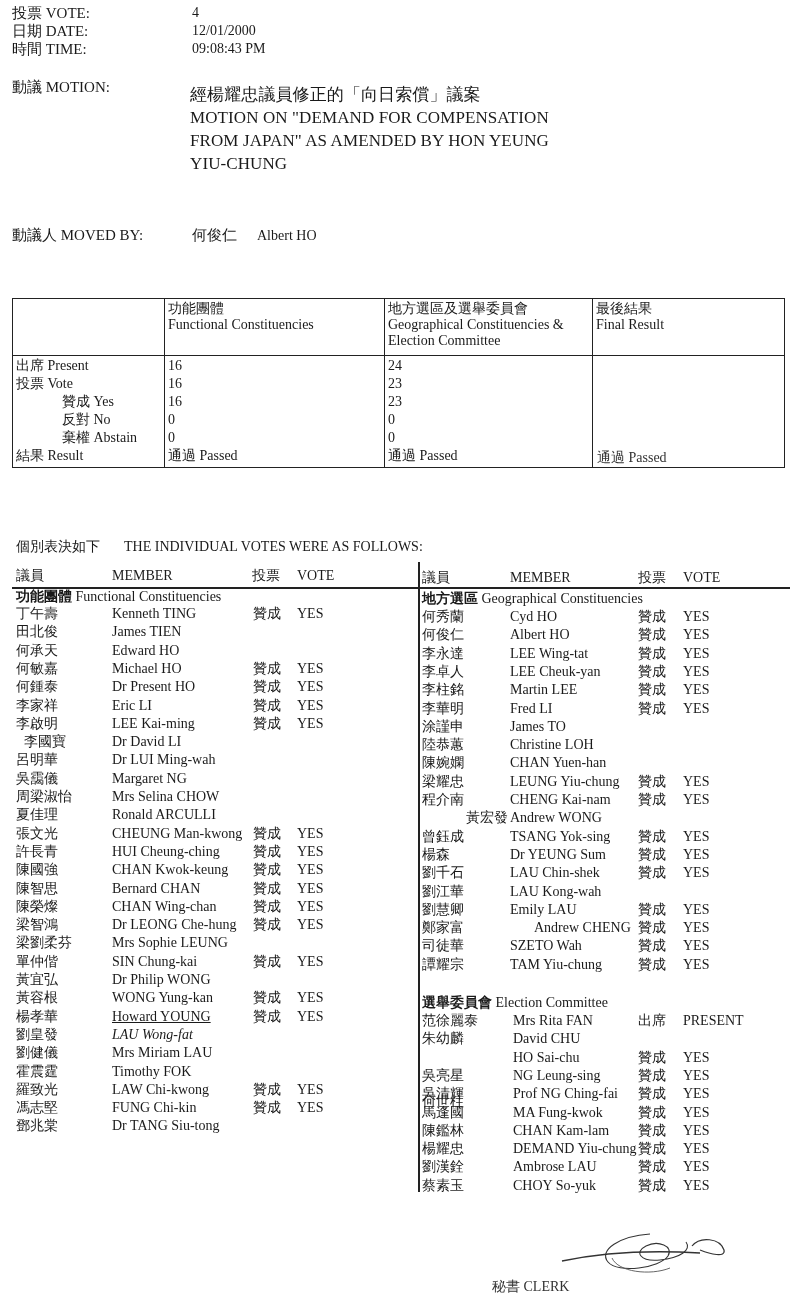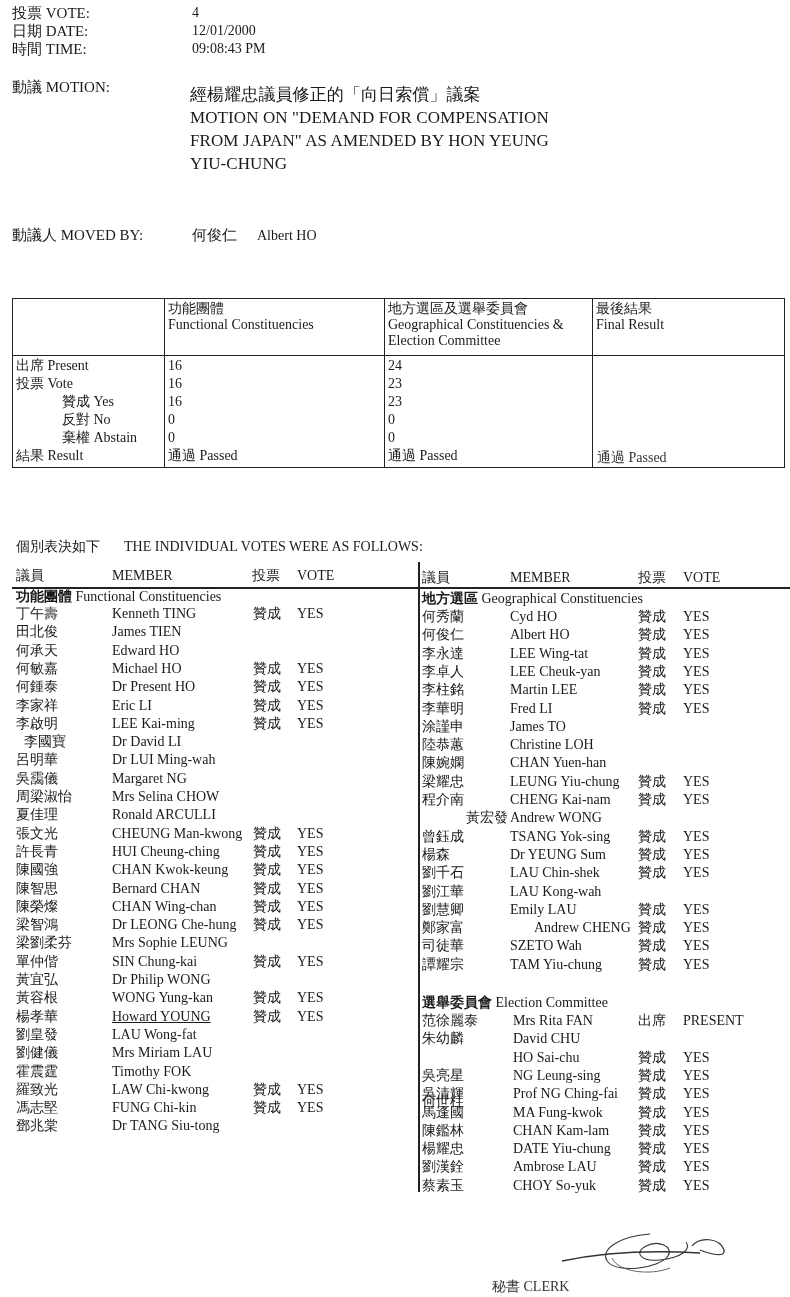--- a/index.html
+++ b/index.html
@@ -282,21 +282,21 @@
       <span style="left: 297px;">YES</span>
     </div>
     <div class="row" style="top: 1007.6px; left: 0px;">
       <span style="left: 16px;">楊孝華</span>
       <span style="left: 112px; text-decoration: underline;">Howard YOUNG</span>
       <span style="left: 253px;">贊成</span>
       <span style="left: 297px;">YES</span>
     </div>
     <div class="row" style="top: 1025.9px; left: 0px;">
       <span style="left: 16px;">劉皇發</span>
-      <span style="left: 112px;">LAU Wong-fat</span>
+      <span style="left: 112px; font-style: italic;">LAU Wong-fat</span>
       <span style="left: 253px;"></span>
       <span style="left: 297px;"></span>
     </div>
     <div class="row" style="top: 1044.2px; left: 0px;">
       <span style="left: 16px;">劉健儀</span>
       <span style="left: 112px;">Mrs Miriam LAU</span>
       <span style="left: 253px;"></span>
       <span style="left: 297px;"></span>
     </div>
     <div class="row" style="top: 1062.5px; left: 0px;">
@@ -484,21 +484,21 @@
       <span style="left: 683px;">YES</span>
     </div>
     <div class="row" style="top: 1121.8px; left: 0px;">
       <span style="left: 422px;">陳鑑林</span>
       <span style="left: 513px;">CHAN Kam-lam</span>
       <span style="left: 638px;">贊成</span>
       <span style="left: 683px;">YES</span>
     </div>
     <div class="row" style="top: 1140.1px; left: 0px;">
       <span style="left: 422px;">楊耀忠</span>
-      <span style="left: 513px;">DATE Yiu-chung</span>
+      <span style="left: 513px;">DEMAND Yiu-chung</span>
       <span style="left: 638px;">贊成</span>
       <span style="left: 683px;">YES</span>
     </div>
     <div class="row" style="top: 1158.4px; left: 0px;">
       <span style="left: 422px;">劉漢銓</span>
       <span style="left: 513px;">Ambrose LAU</span>
       <span style="left: 638px;">贊成</span>
       <span style="left: 683px;">YES</span>
     </div>
     <div class="row" style="top: 1176.7px; left: 0px;">

